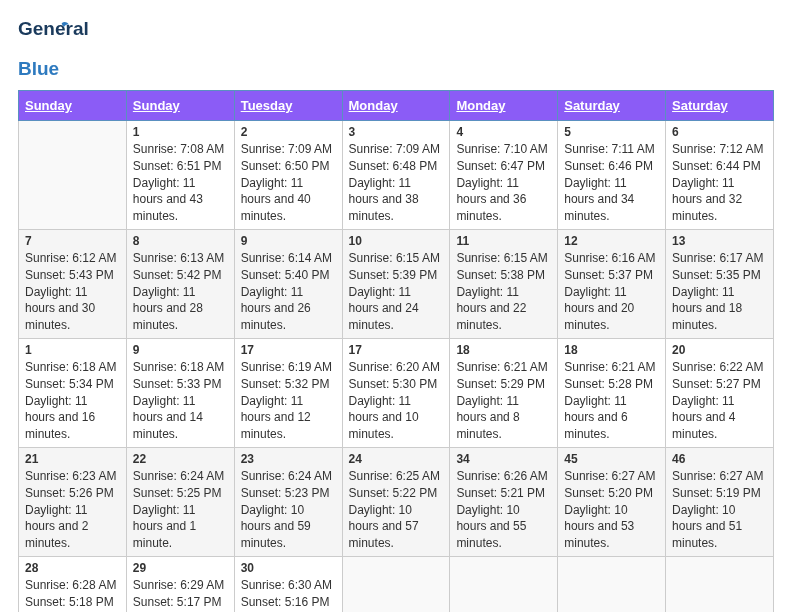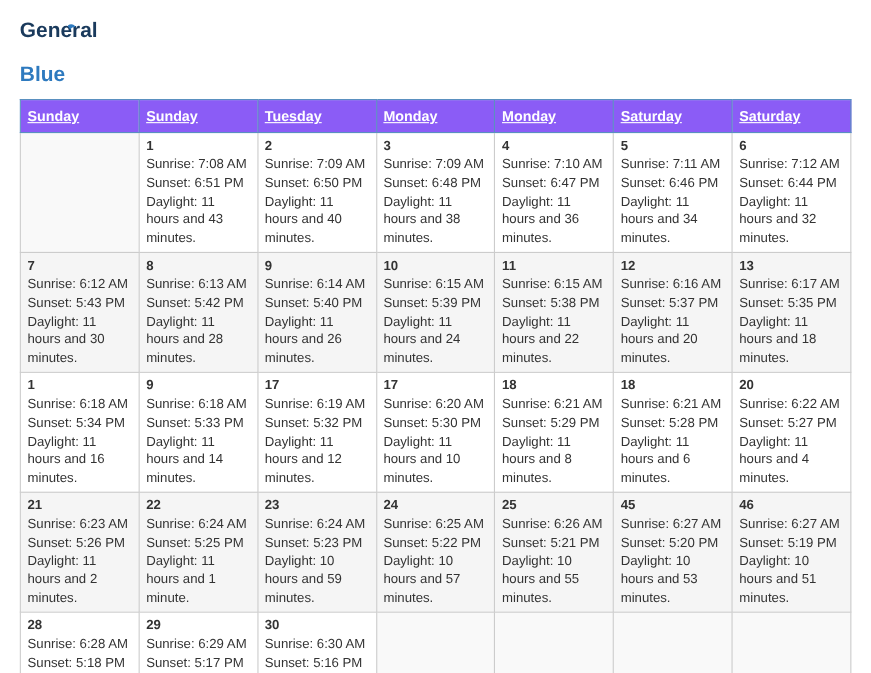--- a/index.html
+++ b/index.html
@@ -308,21 +308,21 @@
       </td>
           <td>
         <div class="day-num">24</div>
         <div class="cell-text">
           Sunrise: 6:25 AM<br>
           Sunset: 5:22 PM<br>
           Daylight: 10 hours and 57 minutes.
         </div>
       </td>
           <td>
-        <div class="day-num">25</div>
+        <div class="day-num">34</div>
         <div class="cell-text">
           Sunrise: 6:26 AM<br>
           Sunset: 5:21 PM<br>
           Daylight: 10 hours and 55 minutes.
         </div>
       </td>
           <td>
         <div class="day-num">45</div>
         <div class="cell-text">
           Sunrise: 6:27 AM<br>

